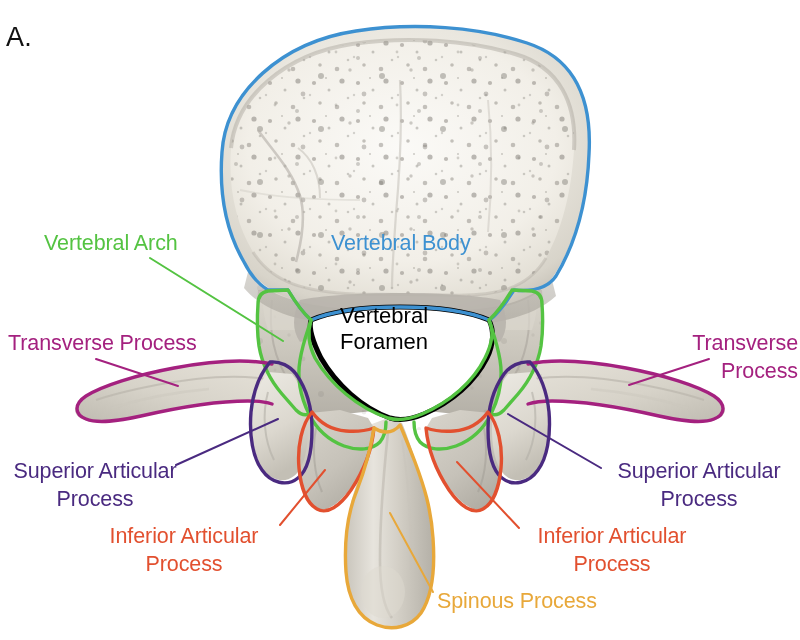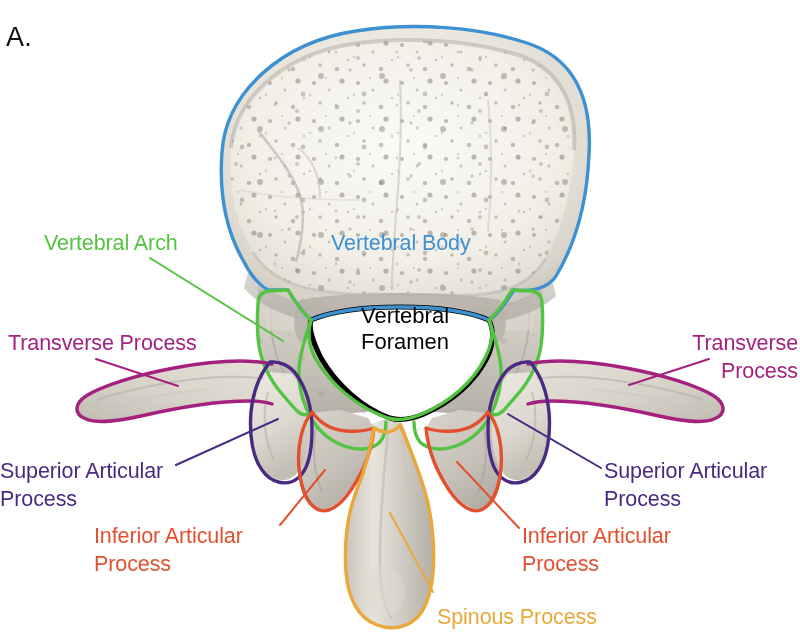--- a/index.html
+++ b/index.html
@@ -37,21 +37,21 @@
   }
   .lbl {
     position: absolute;
     font-family: "Liberation Sans", sans-serif;
     font-size: 21.5px;
     font-weight: 400;
     line-height: 1.28;
     white-space: pre-line;
     letter-spacing: -0.1px;
   }
-  .lbl.center { text-align: left; }
+  .lbl.center { text-align: center; }
   .lbl.right  { text-align: right; }
   .lbl.left   { text-align: left; }
   .foramen-label {
     position: absolute;
     text-align: center;
     font-family: "Liberation Sans", sans-serif;
     font-size: 22px;
     color: #000000;
     line-height: 1.2;
     white-space: pre-line;
@@ -332,34 +332,34 @@
       <line stroke="#e8a83a" x1="433" y1="592" x2="390" y2="513"></line>
     </g>
   </svg>
 
   <div class="panel-letter">A.</div>
 
   <div class="lbl left" id="lbl-vertebral-body" style="left:331px; top:230px; color:#3d91d1;">Vertebral Body</div>
 
   <div class="lbl left" id="lbl-vertebral-arch" style="left:44px; top:230px; color:#54c342;">Vertebral Arch</div>
 
-  <div class="foramen-label" id="lbl-vertebral-foramen" style="left:335px; top:303px; width:140px; color:#000000;">Vertebral
+  <div class="foramen-label" id="lbl-vertebral-foramen" style="left:314px; top:303px; width:140px; color:#000000;">Vertebral
 Foramen</div>
 
   <div class="lbl left" id="lbl-tp-left" style="left:8px; top:330px; color:#a4217f;">Transverse Process</div>
 
   <div class="lbl right" id="lbl-tp-right" style="left:612px; top:330px; width:186px; color:#a4217f;">Transverse Process</div>
 
   <div class="lbl center" id="lbl-sap-left" style="left:0px; top:458px; width:190px; color:#4a2a80;">Superior Articular
 Process</div>
 
   <div class="lbl center" id="lbl-sap-right" style="left:604px; top:458px; width:190px; color:#4a2a80;">Superior Articular
 Process</div>
 
   <div class="lbl center" id="lbl-iap-left" style="left:94px; top:523px; width:180px; color:#e2502f;">Inferior Articular
 Process</div>
 
   <div class="lbl center" id="lbl-iap-right" style="left:522px; top:523px; width:180px; color:#e2502f;">Inferior Articular
 Process</div>
 
-  <div class="lbl left" id="lbl-spinous" style="left:437px; top:604px; color:#e8a83a;text-align:right;">Spinous Process</div>
+  <div class="lbl left" id="lbl-spinous" style="left:437px; top:588px; color:#e8a83a;text-align:right;">Spinous Process</div>
 
 </div>
 
 </body></html>

